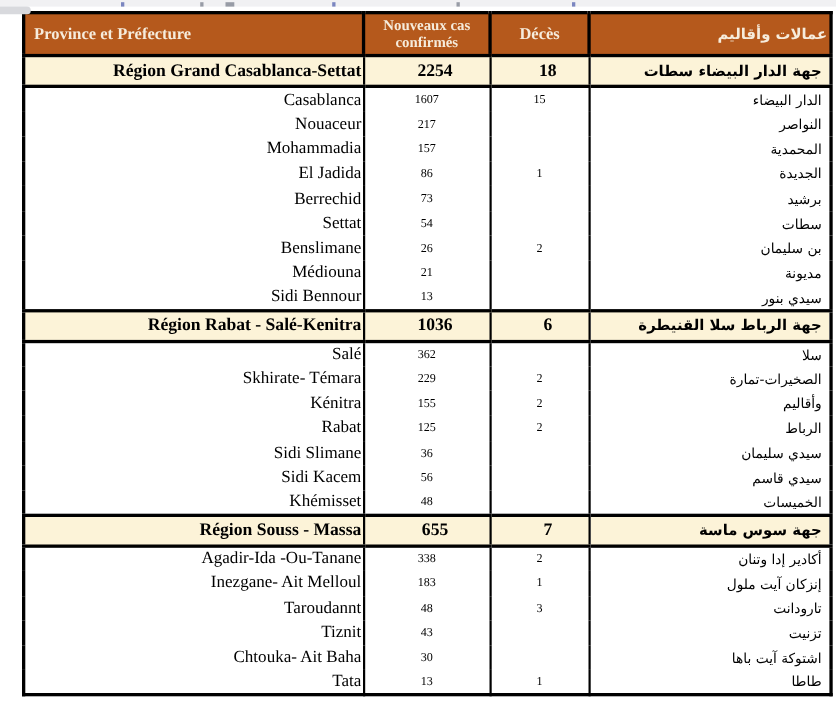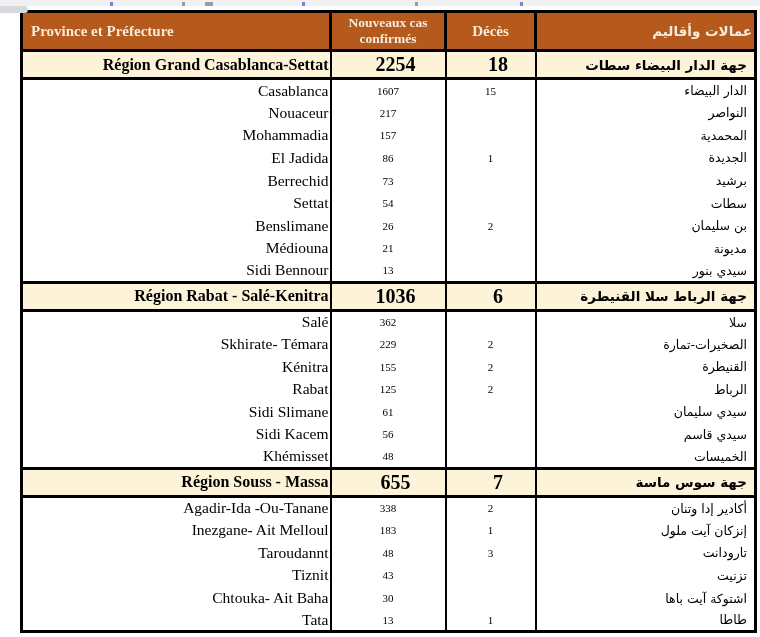--- a/index.html
+++ b/index.html
@@ -53,21 +53,21 @@
     font-weight:bold;
     height:28px;
     border-top:3px solid var(--border);
     border-bottom:3px solid var(--border);
   }
   tr.data-row td{height:22.6px;}
 
   td.c-name{text-align:right;padding-left:7px;font-size:15.5px;white-space:nowrap;overflow:hidden;}
   tr.region-row td.c-name{font-size:16px;}
   td.c-num{text-align:center;font-size:11px;}
-  tr.region-row td.c-num{font-size:20px;padding-left:16px;}
+  tr.region-row td.c-num{font-size:16px;padding-left:16px;}
   td.c-ar, th.h-ar{
     font-family:"DejaVu Sans",sans-serif;
     direction:rtl;
   }
   td.c-ar{text-align:right;padding-right:7px;font-size:12.5px;white-space:nowrap;overflow:hidden;}
   tr.region-row td.c-ar{font-size:13.5px;font-weight:bold;}
 </style>
 </head>
 <body>
 
@@ -174,31 +174,31 @@
       <tr class="data-row">
         <td class="c-name">Skhirate- Témara</td>
         <td class="c-num">229</td>
         <td class="c-num">2</td>
         <td class="c-ar">الصخيرات-تمارة</td>
       </tr>
       <tr class="data-row">
         <td class="c-name">Kénitra</td>
         <td class="c-num">155</td>
         <td class="c-num">2</td>
-        <td class="c-ar">القنيطرة</td>
+        <td class="c-ar">وأقاليم</td>
       </tr>
       <tr class="data-row">
         <td class="c-name">Rabat</td>
         <td class="c-num">125</td>
         <td class="c-num">2</td>
         <td class="c-ar">الرباط</td>
       </tr>
       <tr class="data-row">
         <td class="c-name">Sidi Slimane</td>
-        <td class="c-num">61</td>
+        <td class="c-num">36</td>
         <td class="c-num"></td>
         <td class="c-ar">سيدي سليمان</td>
       </tr>
       <tr class="data-row">
         <td class="c-name">Sidi Kacem</td>
         <td class="c-num">56</td>
         <td class="c-num"></td>
         <td class="c-ar">سيدي قاسم</td>
       </tr>
       <tr class="data-row">

